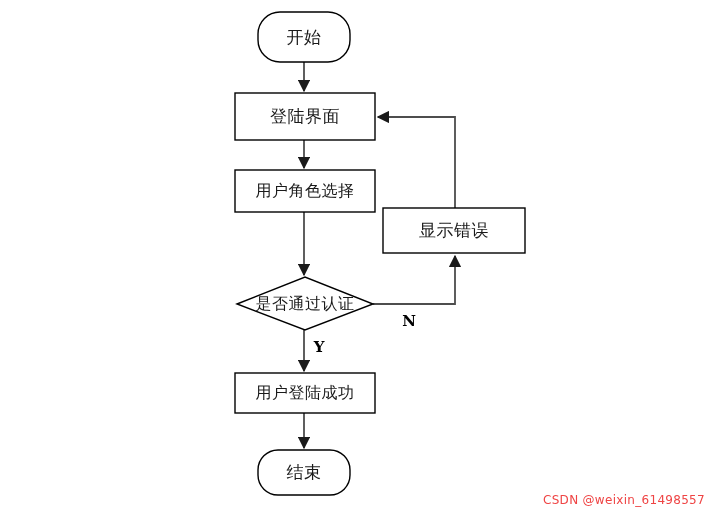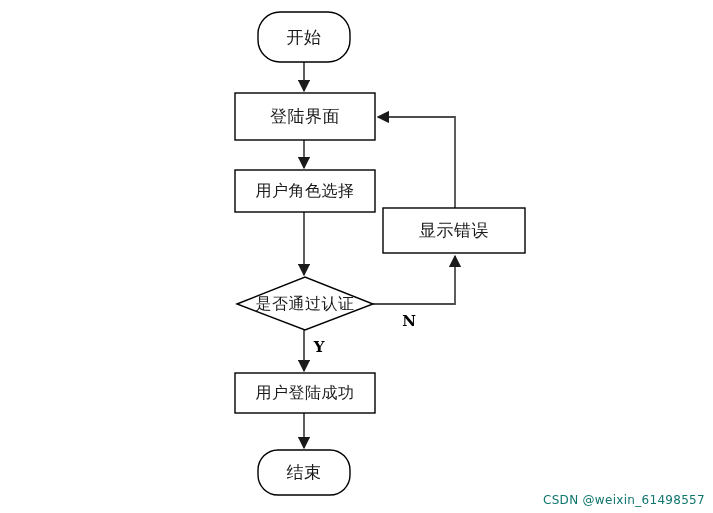--- a/index.html
+++ b/index.html
@@ -50,21 +50,21 @@
     fill: #000000;
     text-anchor: middle;
     dominant-baseline: middle;
   }
   .watermark-text {
     position: absolute;
     right: 8px;
     bottom: 6px;
     font-family: "DejaVu Sans", "Liberation Sans", sans-serif;
     font-size: 12px;
-    color: #0f766e;
+    color: #ef4444;
     letter-spacing: 0.3px;
     white-space: nowrap;
     user-select: none;
   }
 </style>
 </head>
 <body>
 
 <svg id="flowchart" viewBox="0 0 713 513" xmlns="http://www.w3.org/2000/svg">
   <defs>

